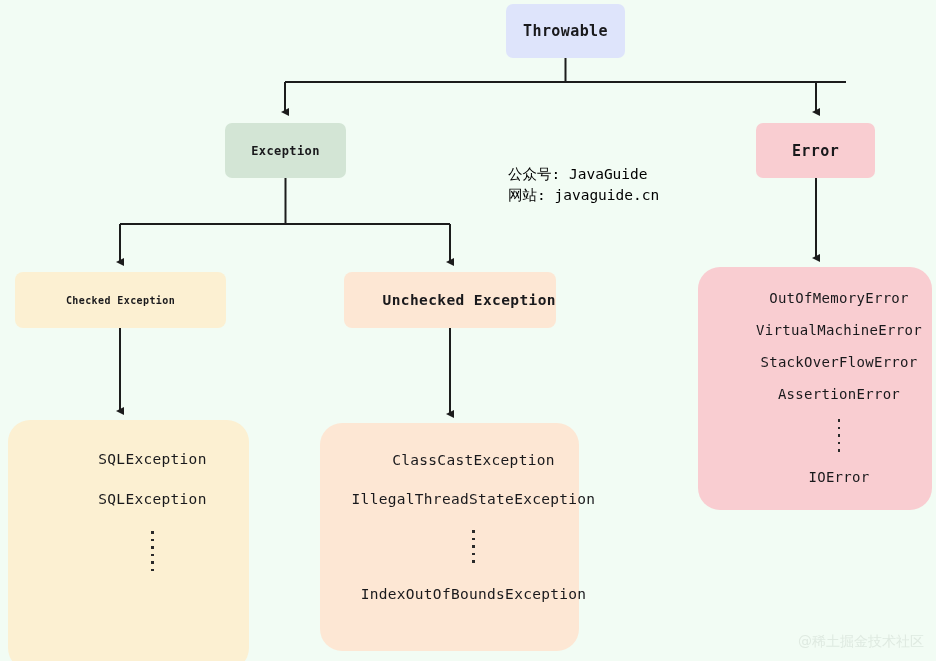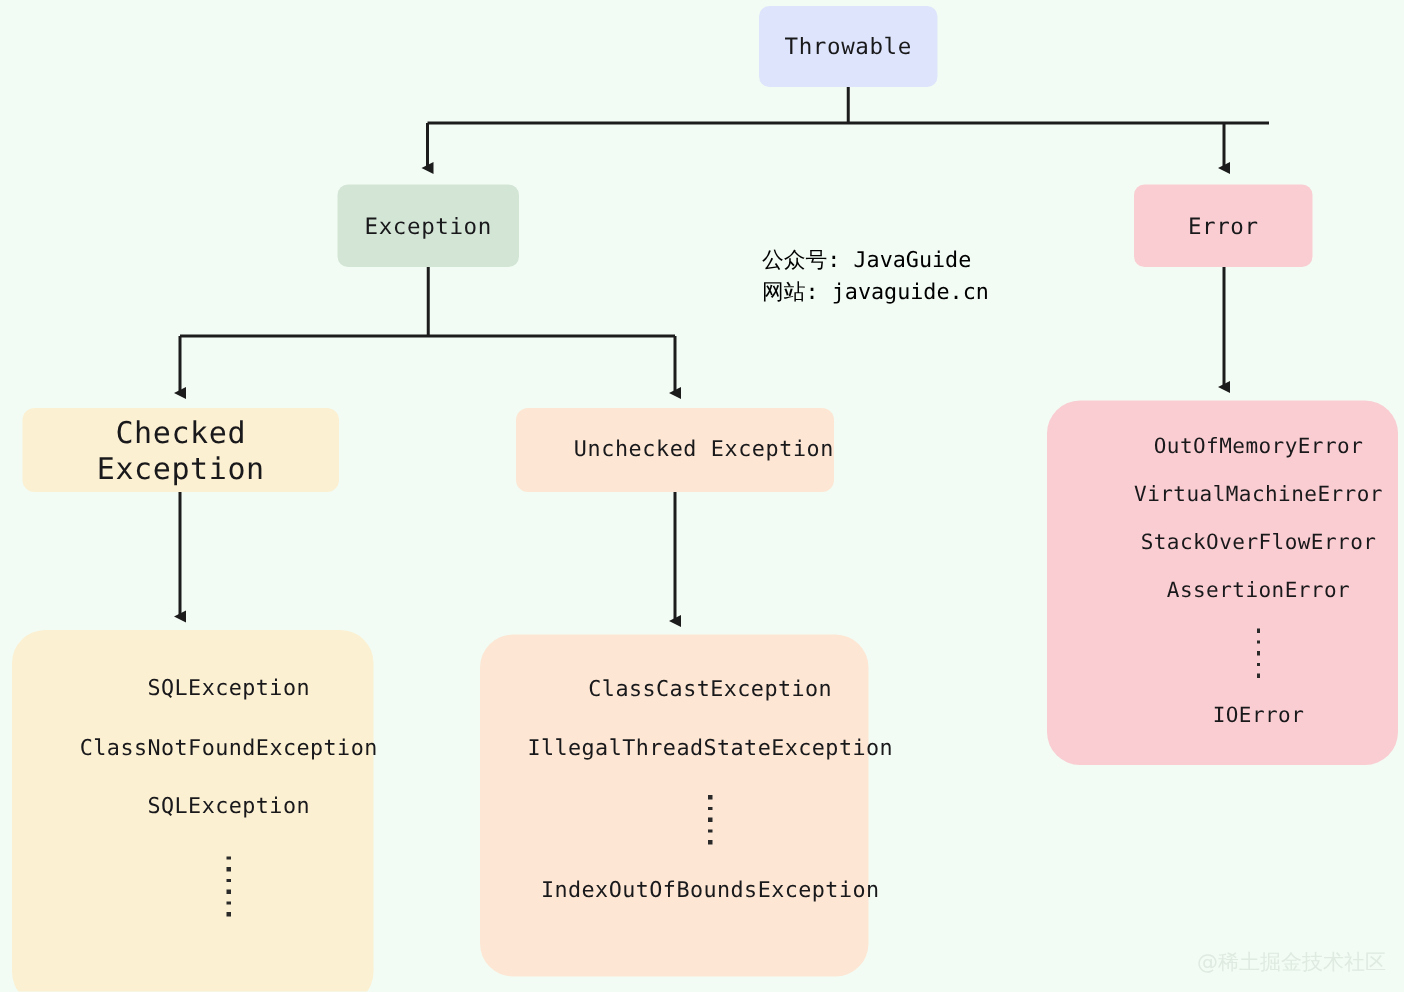--- a/index.html
+++ b/index.html
@@ -33,51 +33,52 @@
     position: absolute;
     z-index: 2;
     box-sizing: border-box;
     display: flex;
     flex-direction: column;
     align-items: center;
     justify-content: center;
     color: #19191c;
     text-align: center;
     letter-spacing: 0.4px;
+    font-weight: bold;
   }
   
   .node-throwable {
     left: 506px; top: 4px;
     width: 119px; height: 54px;
     background: #dee4fb;
     border-radius: 7px;
     font-size: 15px;
   }
   .node-exception {
     left: 225px; top: 123px;
     width: 121px; height: 55px;
     background: #d3e5d5;
     border-radius: 7px;
-    font-size: 15px;
+    font-size: 12px;
     text-align: center;
   }
   .node-error {
     left: 756px; top: 123px;
     width: 119px; height: 55px;
     background: #f9cdd1;
     border-radius: 7px;
     font-size: 15px;
     align-items: center;
   }
   .node-checked {
     left: 15px; top: 272px;
     width: 211px; height: 56px;
     background: #fcf0d2;
     border-radius: 8px;
-    font-size: 20px;
+    font-size: 10px;
   }
   .node-unchecked {
     left: 344px; top: 272px;
     width: 212px; height: 56px;
     background: #fde7d4;
     border-radius: 8px;
     font-size: 14.5px;
     align-items: flex-end;
   }
   
@@ -203,21 +204,20 @@
   <div class="node node-checked">
     <span>Checked Exception</span>
   </div>
 
   <div class="node node-unchecked">
     <span>Unchecked Exception</span>
   </div>
 
   <div class="leafbox node-checked-list">
     <div class="item">SQLException</div>
-    <div class="item">ClassNotFoundException</div>
     <div class="item">SQLException</div>
     <div class="dots">
       <i></i>
         <i></i>
         <i></i>
         <i></i>
         <i></i>
         <i></i>
     </div>
   </div>

